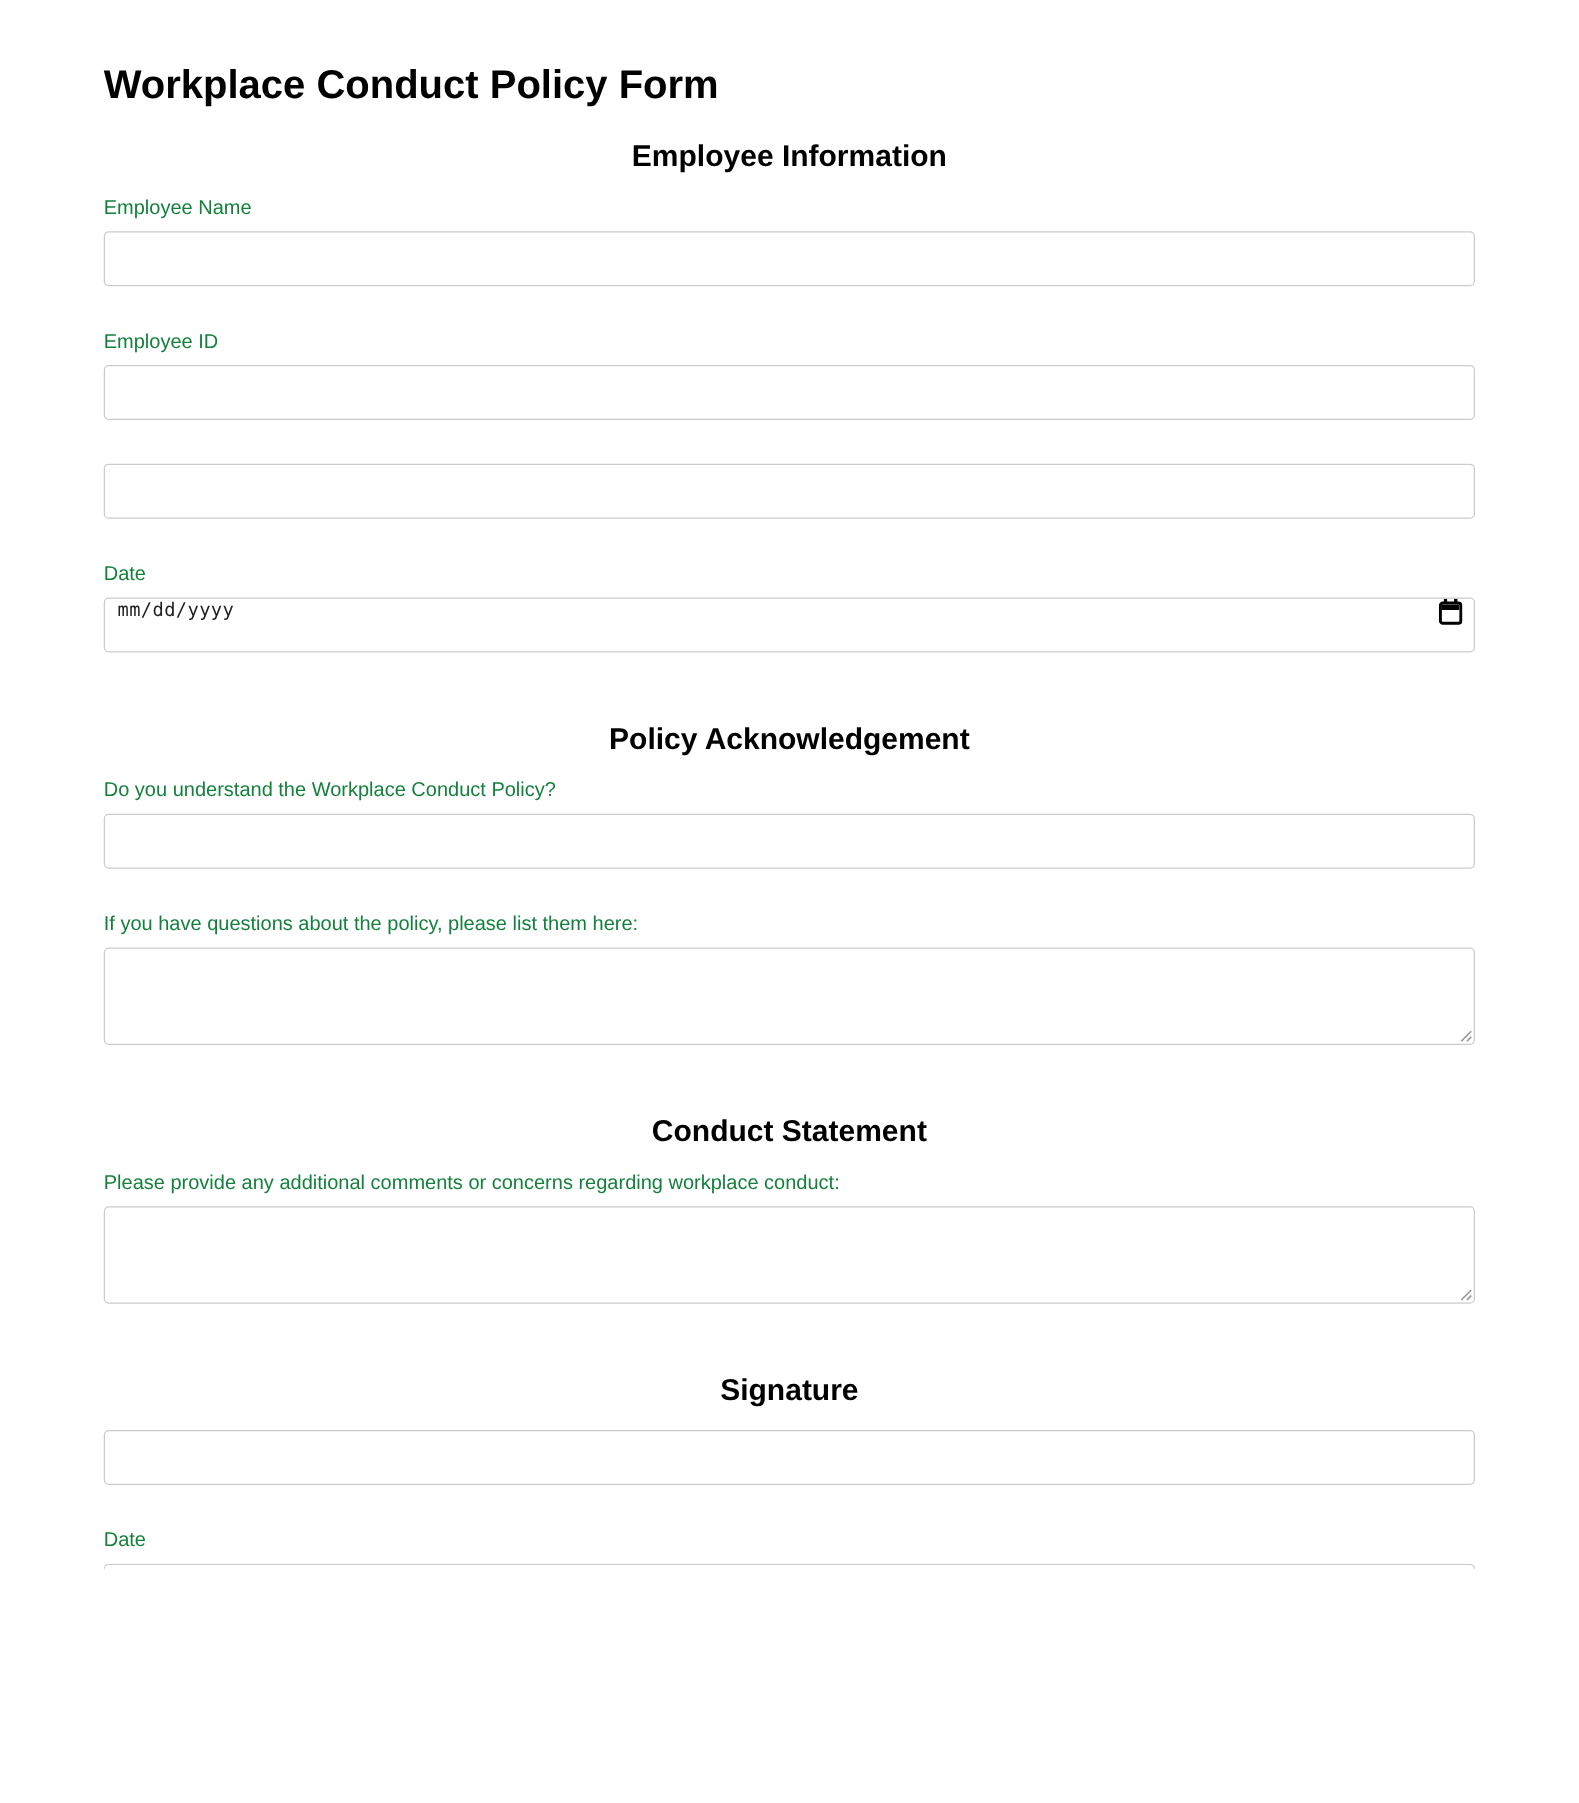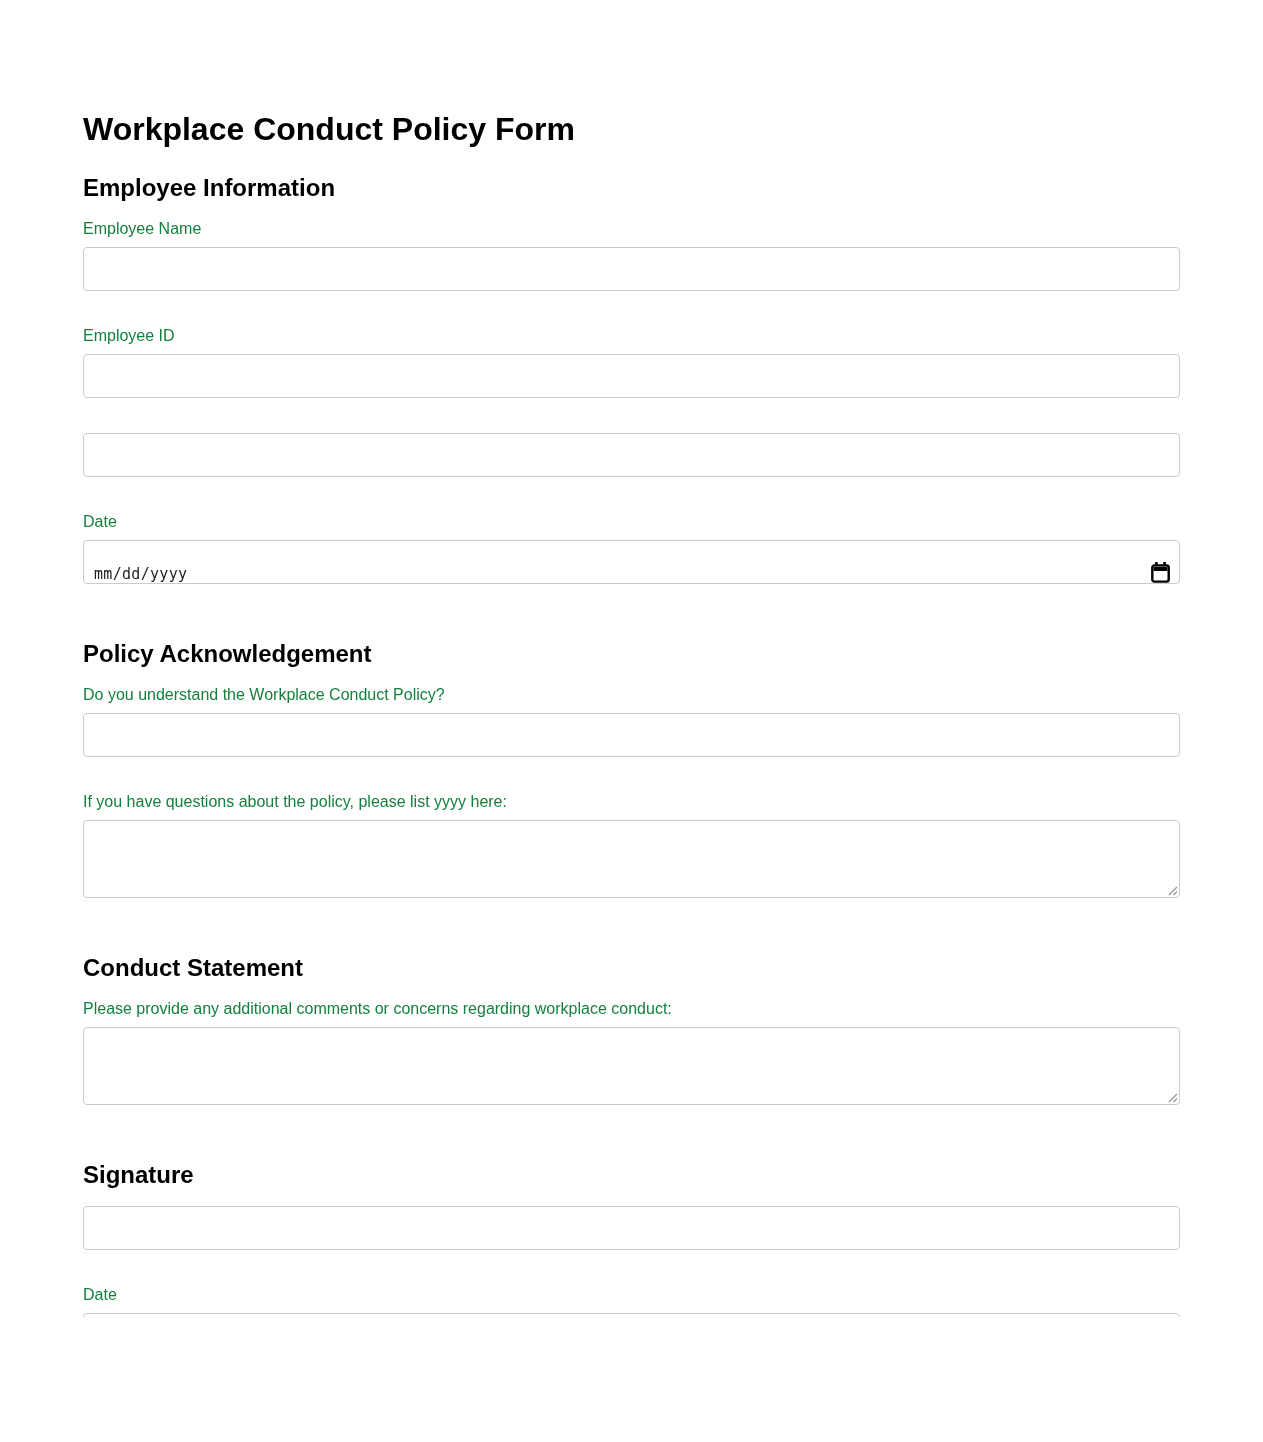--- a/index.html
+++ b/index.html
@@ -10,33 +10,34 @@
     color: #000000;
   }
   body {
     width: 1263px;
     height: 1442px;
     overflow: hidden;
   }
   .container {
     width: 1097px;
     margin: 0 auto;
-    padding-top: 111px;
+    padding-top: 49px;
   }
   h1.page-title {
     font-size: 32px;
     line-height: 37px;
     font-weight: 700;
     margin: 0;
   }
   h2.section-heading {
     font-size: 24px;
     line-height: 28px;
     font-weight: 700;
     margin: 0;
+    text-align: center;
   }
   .field { margin: 0; }
   h1.page-title + h2.section-heading { margin-top: 26px; }
   h2.section-heading + .field { margin-top: 17px; }
   .field + .field { margin-top: 35px; }
   .field + h2.section-heading { margin-top: 56px; }
 
   .field-label {
     display: block;
     font-size: 16px;
@@ -75,21 +76,21 @@
     outline: none;
   }
   .resize-grip {
     position: absolute;
     right: 2px;
     bottom: 2px;
     line-height: 0;
   }
   .date-input {
     display: flex;
-    align-items: flex-end;
+    align-items: flex-start;
     justify-content: space-between;
     width: 100%;
     height: 44px;
     box-sizing: border-box;
     border: 1px solid #cbcbcb;
     border-radius: 4px;
     background: #ffffff;
     padding: 0 9px 0 10px;
     cursor: text;
   }
@@ -150,21 +151,21 @@
   </div>
 
   <h2 class="section-heading">Policy Acknowledgement</h2>
 
   <div class="field">
     <label class="field-label">Do you understand the Workplace Conduct Policy?</label>
     <input class="text-input" type="text" value="" style="">
   </div>
 
   <div class="field">
-    <label class="field-label">If you have questions about the policy, please list yyyy here:</label>
+    <label class="field-label">If you have questions about the policy, please list them here:</label>
     <div class="textarea-wrap">
       <textarea class="text-area" style=""></textarea>
       <span class="resize-grip">
         <svg width="12" height="12" viewBox="0 0 12 12" aria-hidden="true">
           <path d="M11 3 L3 11 M11 7.5 L7.5 11" stroke="#9a9a9a" stroke-width="1.4" fill="none"></path>
         </svg>
       </span>
     </div>
   </div>
 

